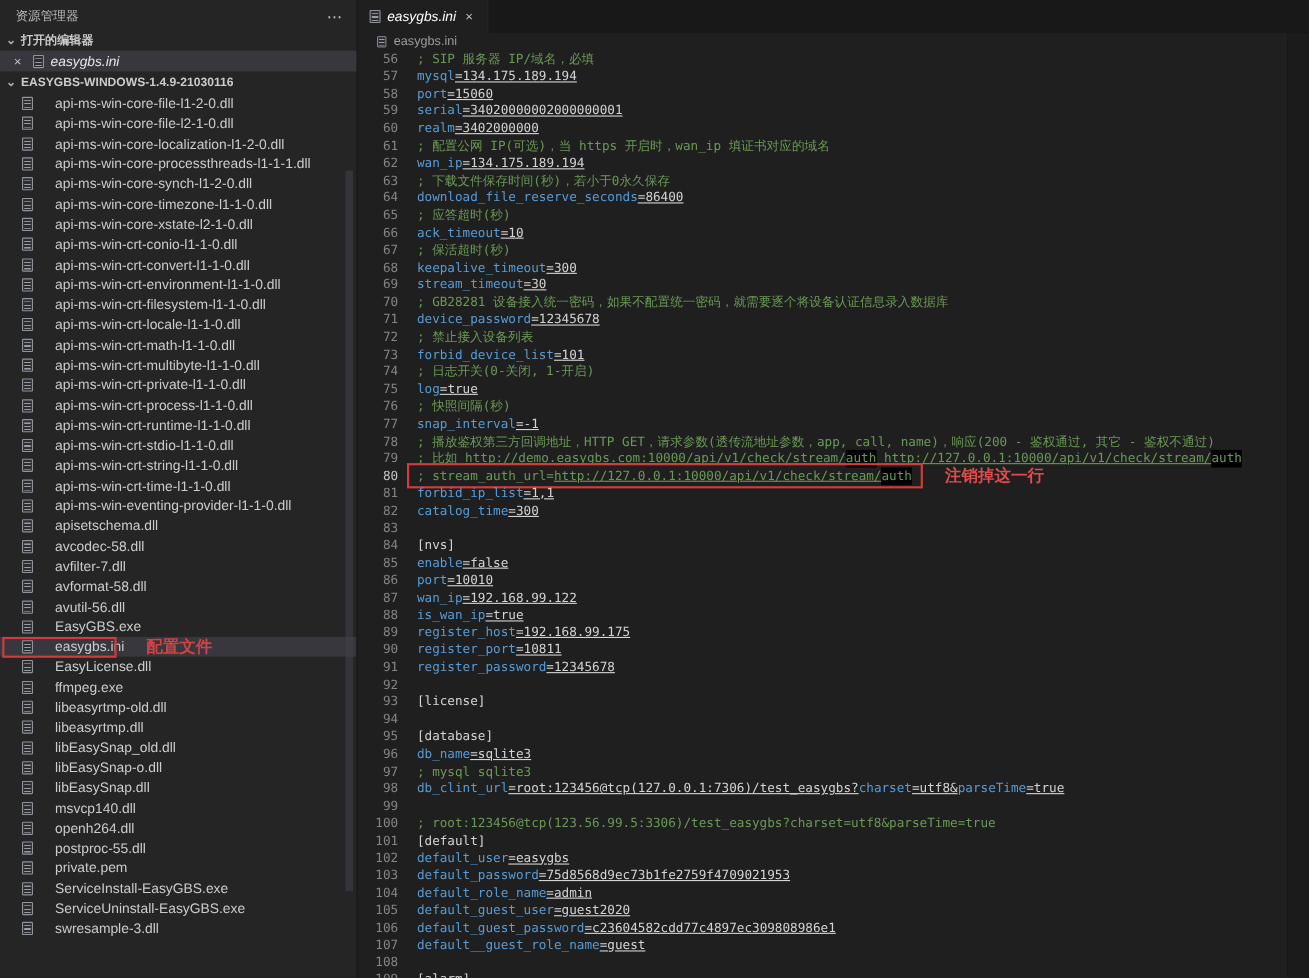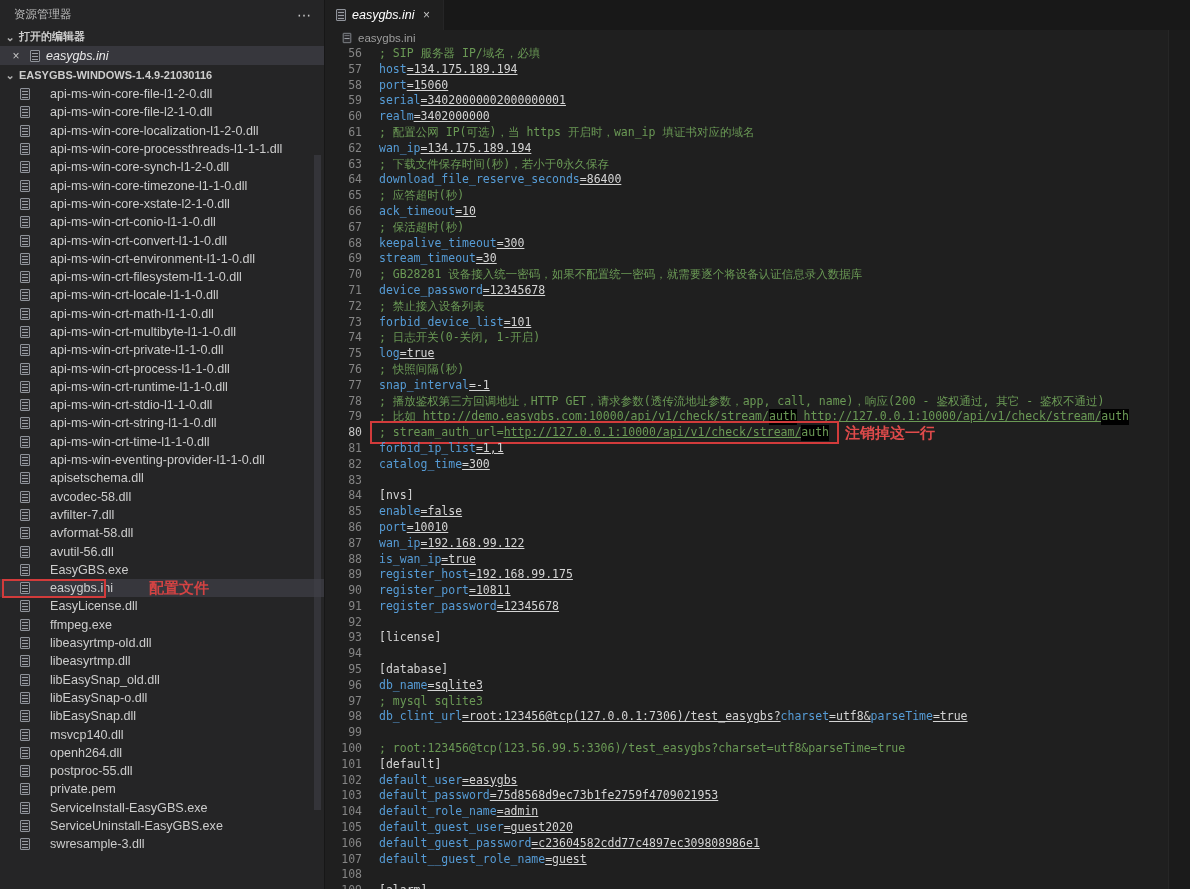--- a/index.html
+++ b/index.html
@@ -44,21 +44,21 @@
   .tree-row {
     display:flex; align-items:center; height:18.3px; padding-left:20px; gap:20px;
     font-size:12.6px; color:#cccccc; cursor:pointer; position:relative; white-space:nowrap;
   }
   .tree-row.selected { background:#37373d; }
   .redbox-file {
     position:absolute; left:2px; top:0px; width:104px; height:19px;
     border:2px solid #d23b3b; pointer-events:none;
   }
   .red-note-side {
-    color:#d24343; font-size:15px; font-weight:bold; margin-left:16px;
+    color:#d24343; font-size:15px; font-weight:bold; 
     font-family:"Liberation Sans", sans-serif;
   }
   .sb-scrollbar {
     position:absolute; right:3px; top:155px; width:7px; height:655px;
     background:#424249; opacity:.55; cursor:pointer;
   }
 
   
   .editor { position:absolute; left:326px; top:0; right:0; height:889px; background:#1f1f1f; }
   .tabbar { position:absolute; left:0; top:0; right:0; height:30px; background:#181818; display:flex; }
@@ -90,21 +90,21 @@
   .seg-k { color:#569cd6; }
   .seg-p { color:#d4d4d4;text-decoration:underline; }
   .seg-s { color:#d4d4d4; }
   .seg-l { color:#6a9955; text-decoration:underline; }
   .seg-h { color:#6a9955; background:#000000; }
   .redbox-line {
     position:absolute; left:44px; top:-4px; width:469px; height:23px;
     border:2px solid #d23b3b; pointer-events:none;
   }
   .red-note-code {
-    color:#e04b4b; font-size:15px; font-weight:bold; margin-left:16px;
+    color:#e04b4b; font-size:15px; font-weight:bold; margin-left:30px;
     font-family:"Liberation Sans", sans-serif; line-height:15.8px;
   }
   .scroll-gutter {
     position:absolute; right:0; top:30px; bottom:0; width:22px;
     background:#1b1b1b; border-left:1px solid #262626;
   }
 </style>
 </head>
 <body>
 
@@ -315,21 +315,21 @@
     </div>
   </div>
 
   <div class="breadcrumb">
     <span class="ficon"></span>
     <span>easygbs.ini</span>
   </div>
 
   <div class="code" id="code-area">
       <div class="cline"><span class="ln">56</span><span class="seg-c">; SIP 服务器 IP/域名，必填</span></div>
-      <div class="cline"><span class="ln">57</span><span class="seg-k">host</span><span class="seg-p">=134.175.189.194</span></div>
+      <div class="cline"><span class="ln">57</span><span class="seg-k">mysql</span><span class="seg-p">=134.175.189.194</span></div>
       <div class="cline"><span class="ln">58</span><span class="seg-k">port</span><span class="seg-p">=15060</span></div>
       <div class="cline"><span class="ln">59</span><span class="seg-k">serial</span><span class="seg-p">=34020000002000000001</span></div>
       <div class="cline"><span class="ln">60</span><span class="seg-k">realm</span><span class="seg-p">=3402000000</span></div>
       <div class="cline"><span class="ln">61</span><span class="seg-c">; 配置公网 IP(可选)，当 https 开启时，wan_ip 填证书对应的域名</span></div>
       <div class="cline"><span class="ln">62</span><span class="seg-k">wan_ip</span><span class="seg-p">=134.175.189.194</span></div>
       <div class="cline"><span class="ln">63</span><span class="seg-c">; 下载文件保存时间(秒)，若小于0永久保存</span></div>
       <div class="cline"><span class="ln">64</span><span class="seg-k">download_file_reserve_seconds</span><span class="seg-p">=86400</span></div>
       <div class="cline"><span class="ln">65</span><span class="seg-c">; 应答超时(秒)</span></div>
       <div class="cline"><span class="ln">66</span><span class="seg-k">ack_timeout</span><span class="seg-p">=10</span></div>
       <div class="cline"><span class="ln">67</span><span class="seg-c">; 保活超时(秒)</span></div>

